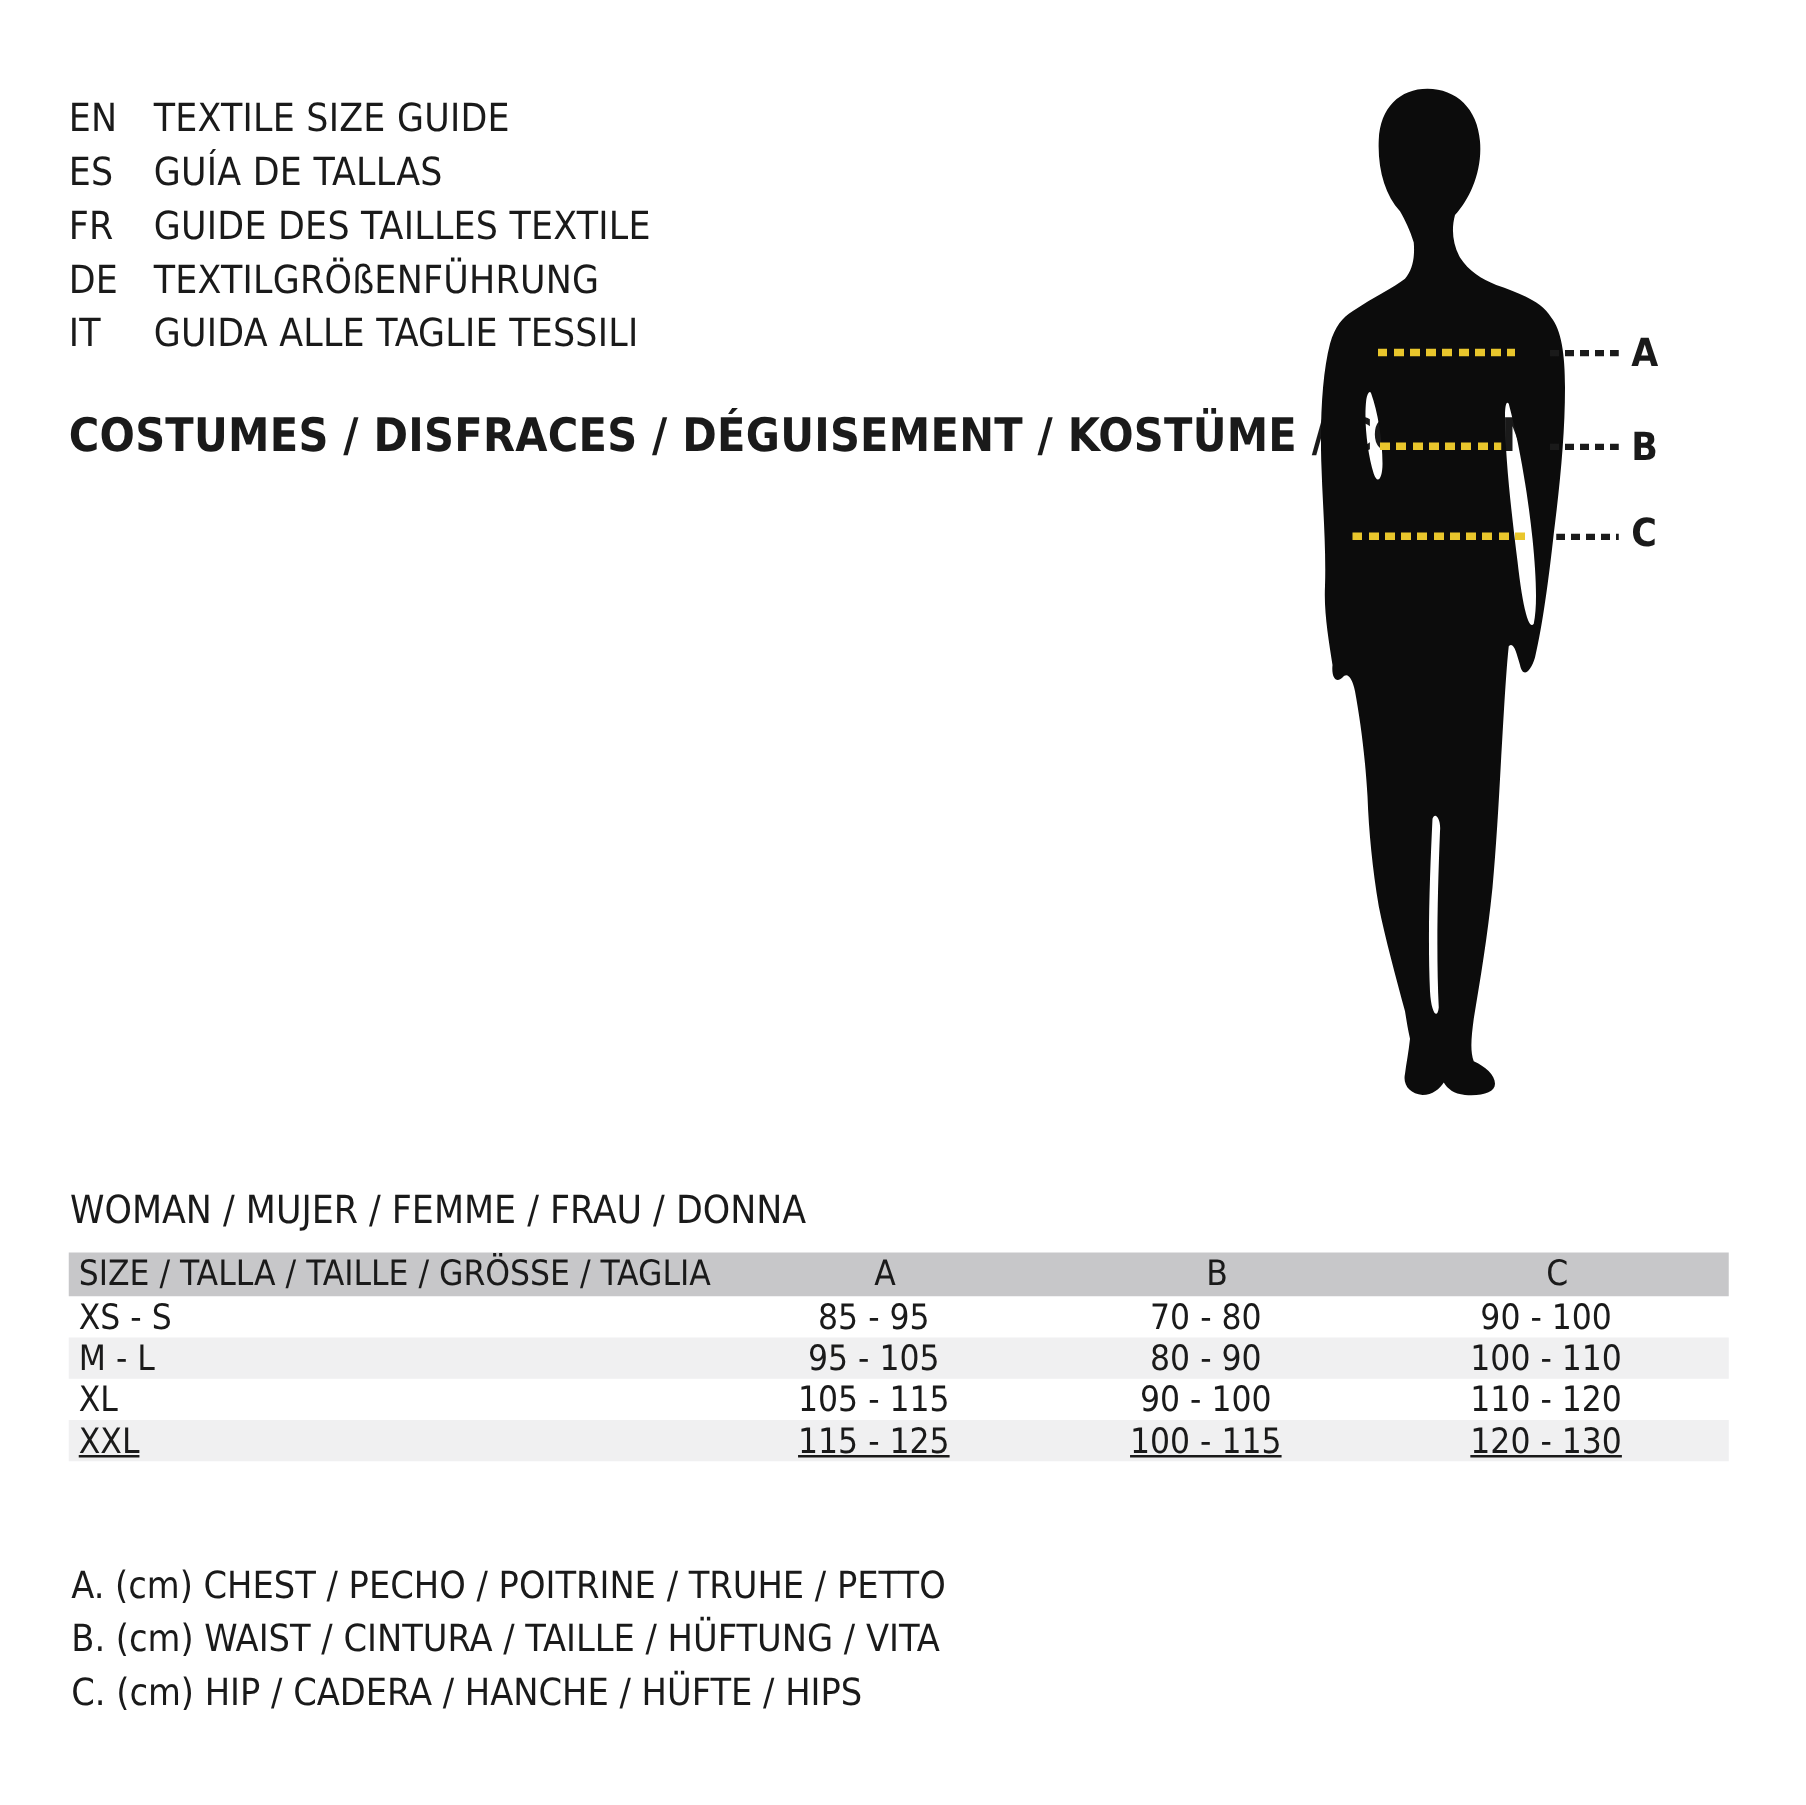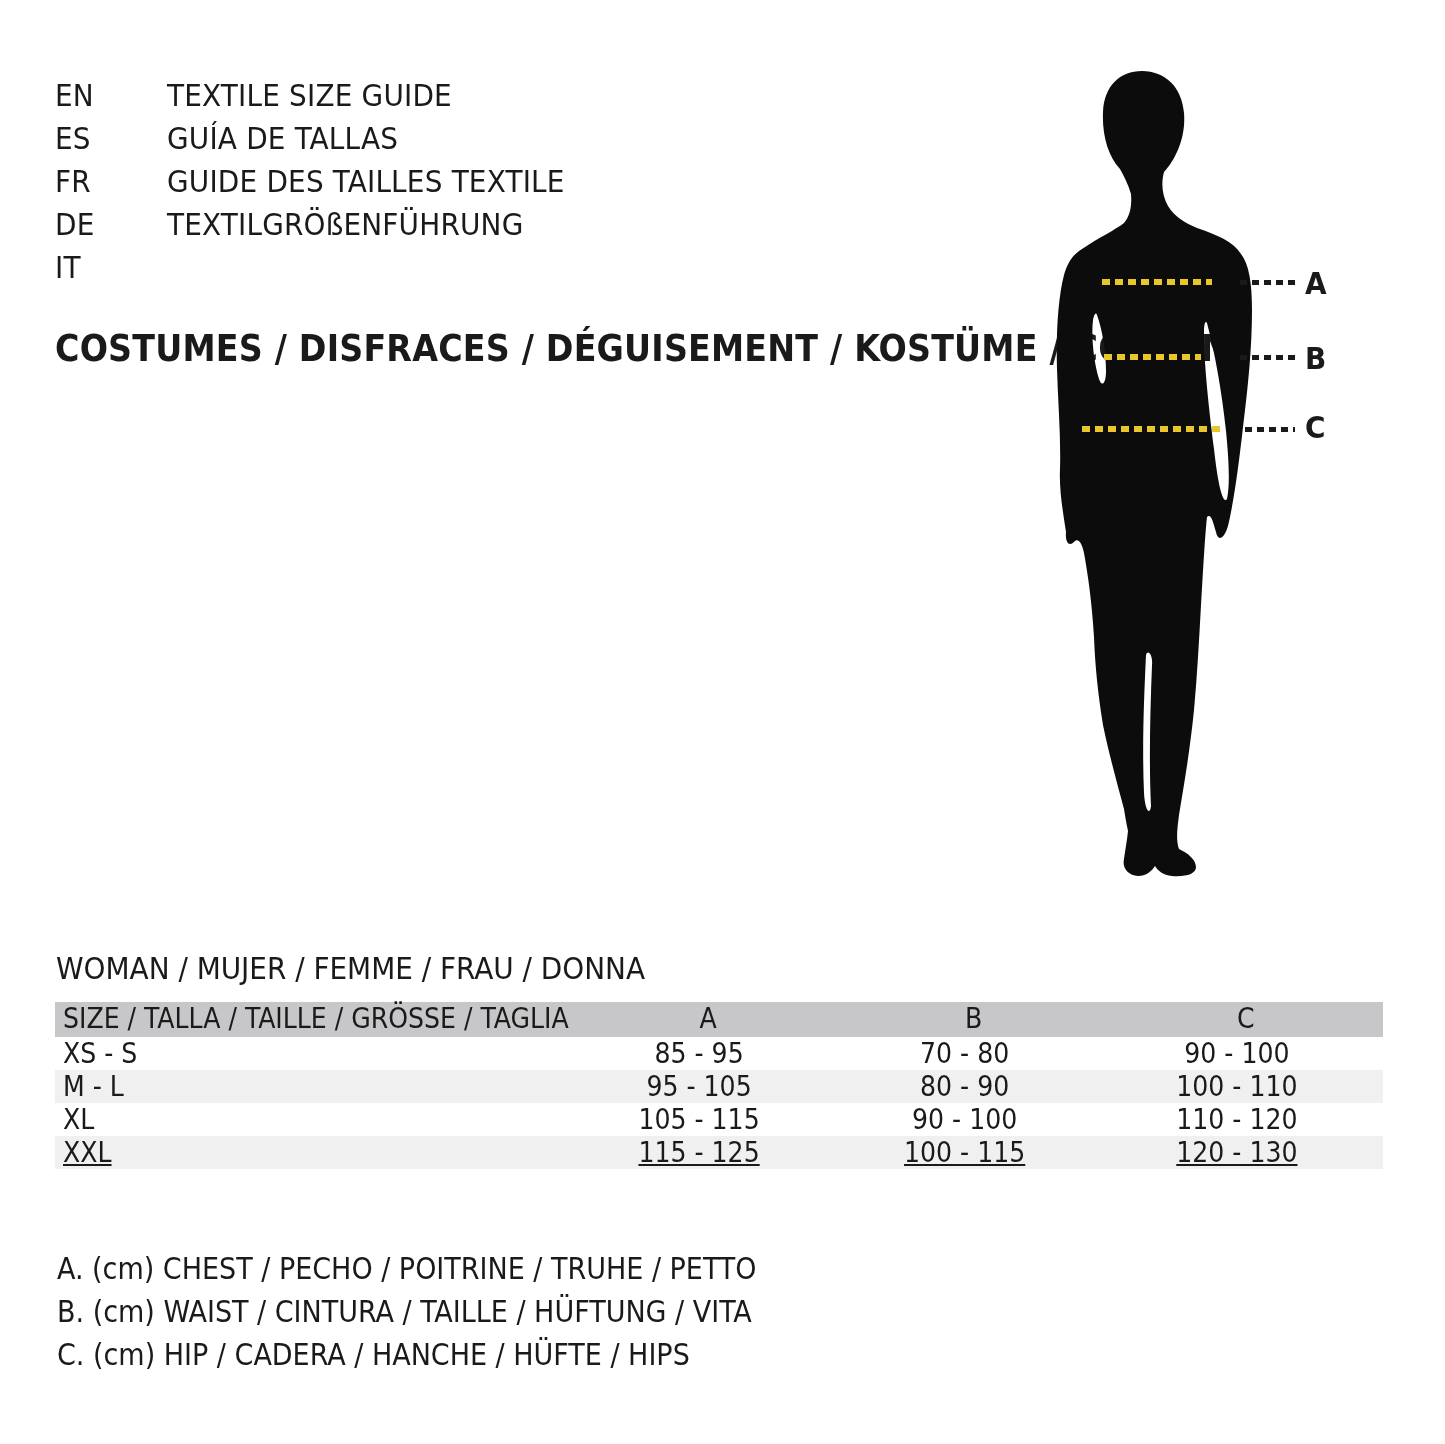--- a/index.html
+++ b/index.html
@@ -25,21 +25,21 @@
     top: 70px;
   }
   .lang-row {
     display: flex;
     height: 43px;
     align-items: flex-end;
     font-size: 31px;
     letter-spacing: 0.2px;
   }
   .lang-code { width: 68px; flex: 0 0 68px; }
-  .lang-label { white-space: nowrap; margin-left: 44px; }
+  .lang-label { white-space: nowrap; }
 
   
   .category-heading {
     position: absolute;
     left: 55px;
     top: 327px;
     font-size: 37px;
     font-weight: 700;
     white-space: nowrap;
     letter-spacing: 0.2px;
@@ -138,20 +138,21 @@
     <div class="lang-row">
       <span class="lang-code">FR</span>
       <span class="lang-label">GUIDE DES TAILLES TEXTILE</span>
     </div>
     <div class="lang-row">
       <span class="lang-code">DE</span>
       <span class="lang-label">TEXTILGRÖßENFÜHRUNG</span>
     </div>
     <div class="lang-row">
       <span class="lang-code">IT</span>
+      <span class="lang-label">GUIDA ALLE TAGLIE TESSILI</span>
     </div>
   </div>
 
   <div class="category-heading">COSTUMES / DISFRACES / DÉGUISEMENT / KOSTÜME / COSTUMI</div>
 
   <div class="figure-wrap">
     <svg viewBox="0 0 235 815" xmlns="http://www.w3.org/2000/svg">
       <path fill="#0c0c0c" fill-rule="evenodd" d="
         M117 6
         C140 6 157 22 159 48

